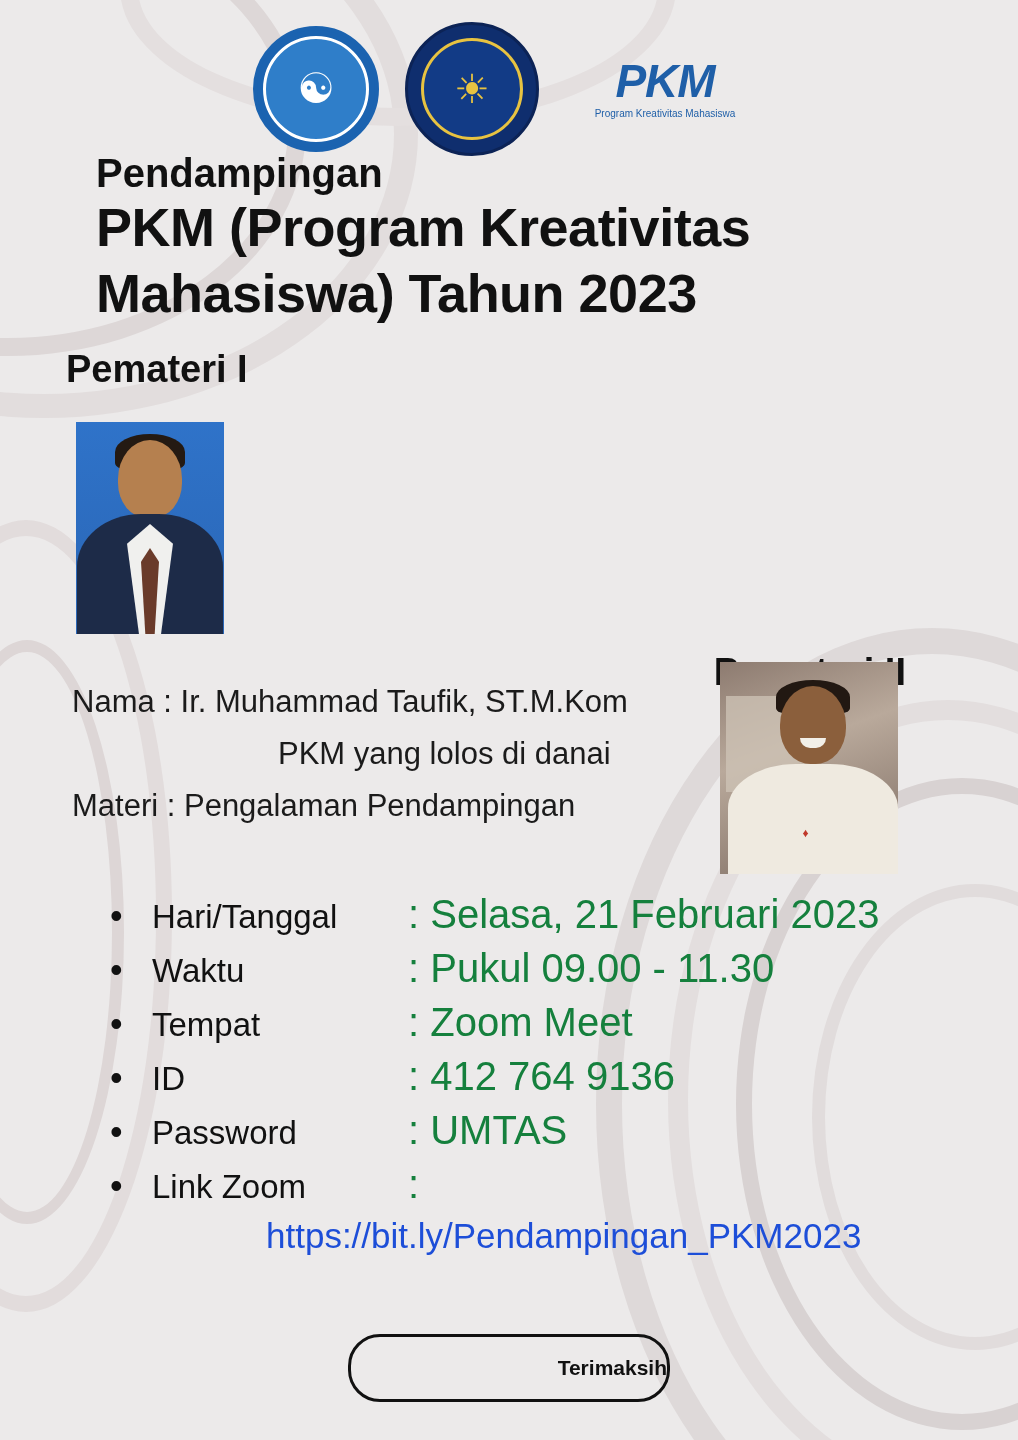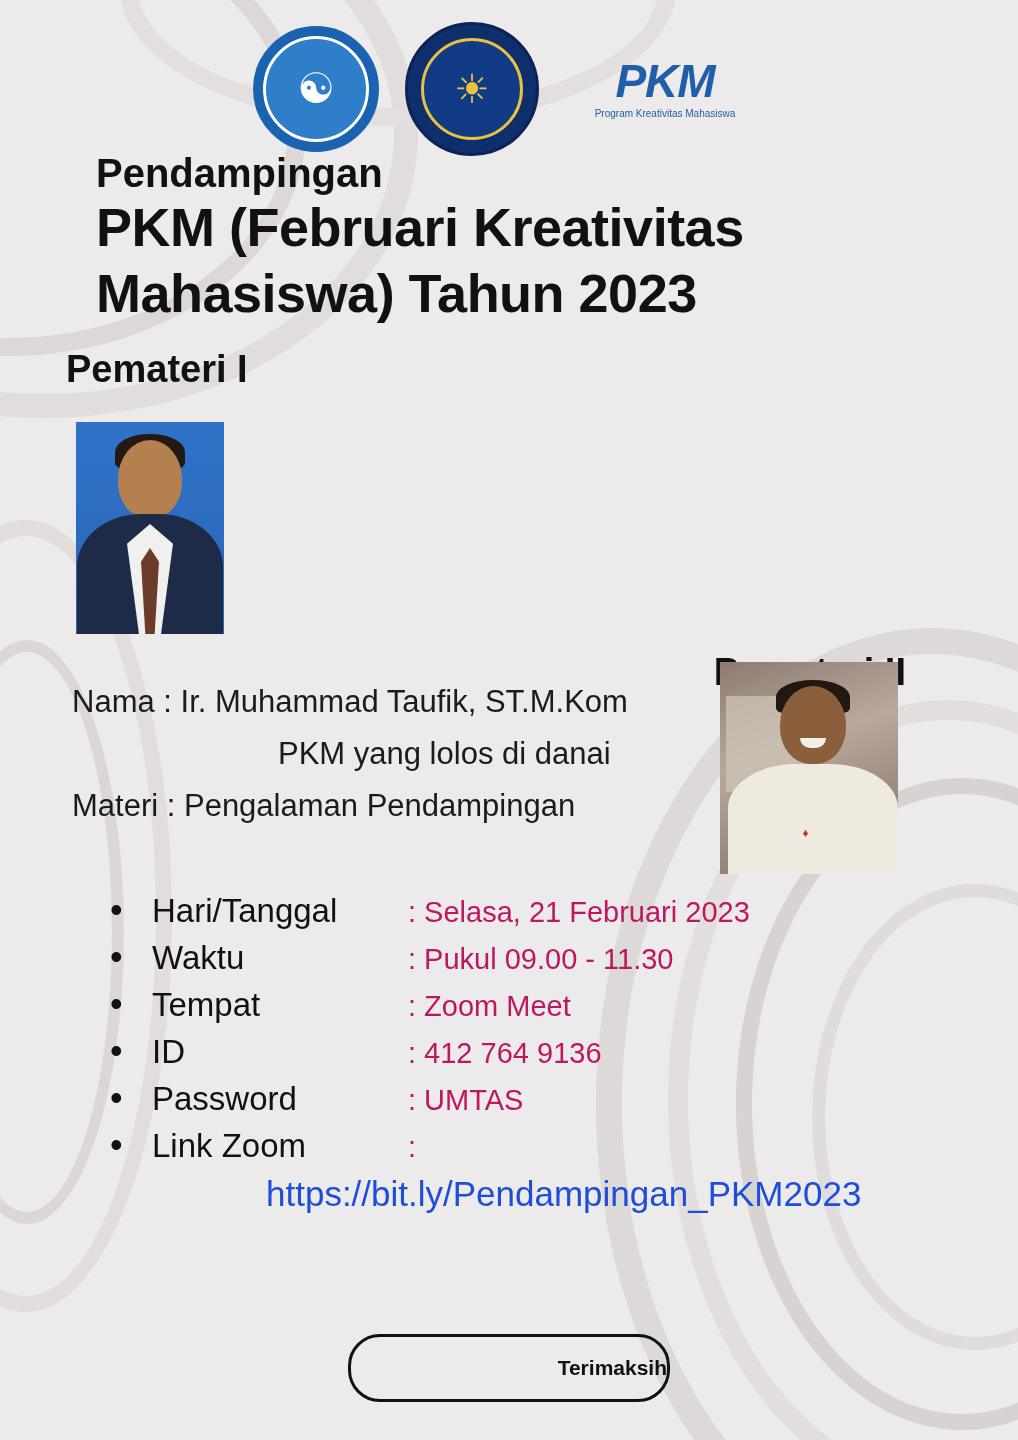--- a/index.html
+++ b/index.html
@@ -349,22 +349,22 @@
     margin-right: 18px;
   }
   .detail-label {
     font-size: 33px;
     color: #111;
     width: 256px;
     flex: 0 0 256px;
     white-space: nowrap;
   }
   .detail-value {
-    font-size: 29px;
-    color: #be185d;
+    font-size: 40px;
+    color: #15803d;
     white-space: nowrap;
   }
   .link-line {
     font-size: 35px;
     color: #1d4ed8;
     margin-left: 156px;
     margin-top: 6px;
     white-space: nowrap;
   }
 
@@ -412,21 +412,21 @@
       <div class="inner">☀</div>
     </div>
     <div class="logo logo-pkm">
       <div class="word">PKM</div>
       <div class="sub">Program Kreativitas Mahasiswa</div>
     </div>
   </div>
 
   <div class="title-block">
     <div class="title-sm">Pendampingan</div>
-    <div class="title-lg">PKM (Februari Kreativitas</div>
+    <div class="title-lg">PKM (Program Kreativitas</div>
     <div class="title-lg">Mahasiswa) Tahun 2023</div>
   </div>
 
   <div class="pemateri1-label">Pemateri I</div>
 
   <div class="photo1">
     <div class="hair"></div>
     <div class="head"></div>
     <div class="body"></div>
     <div class="shirt"></div>

